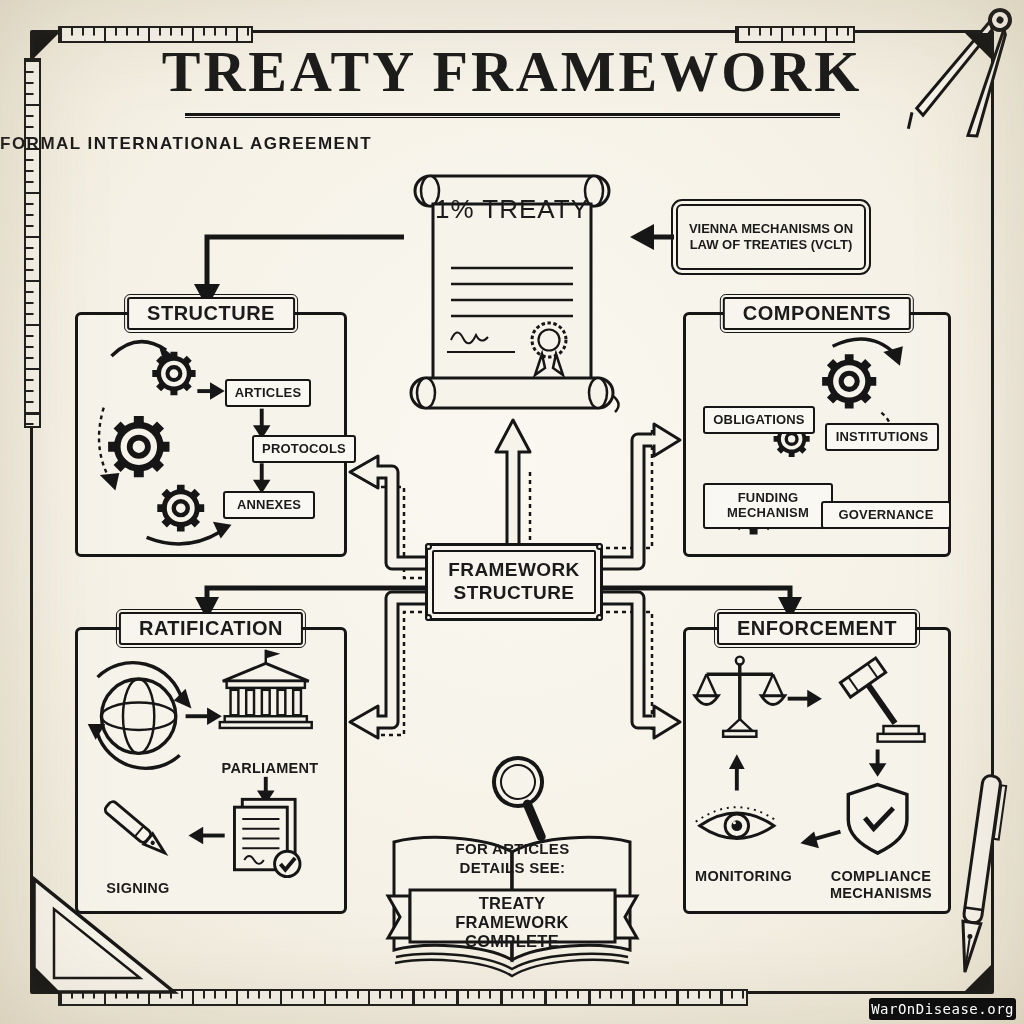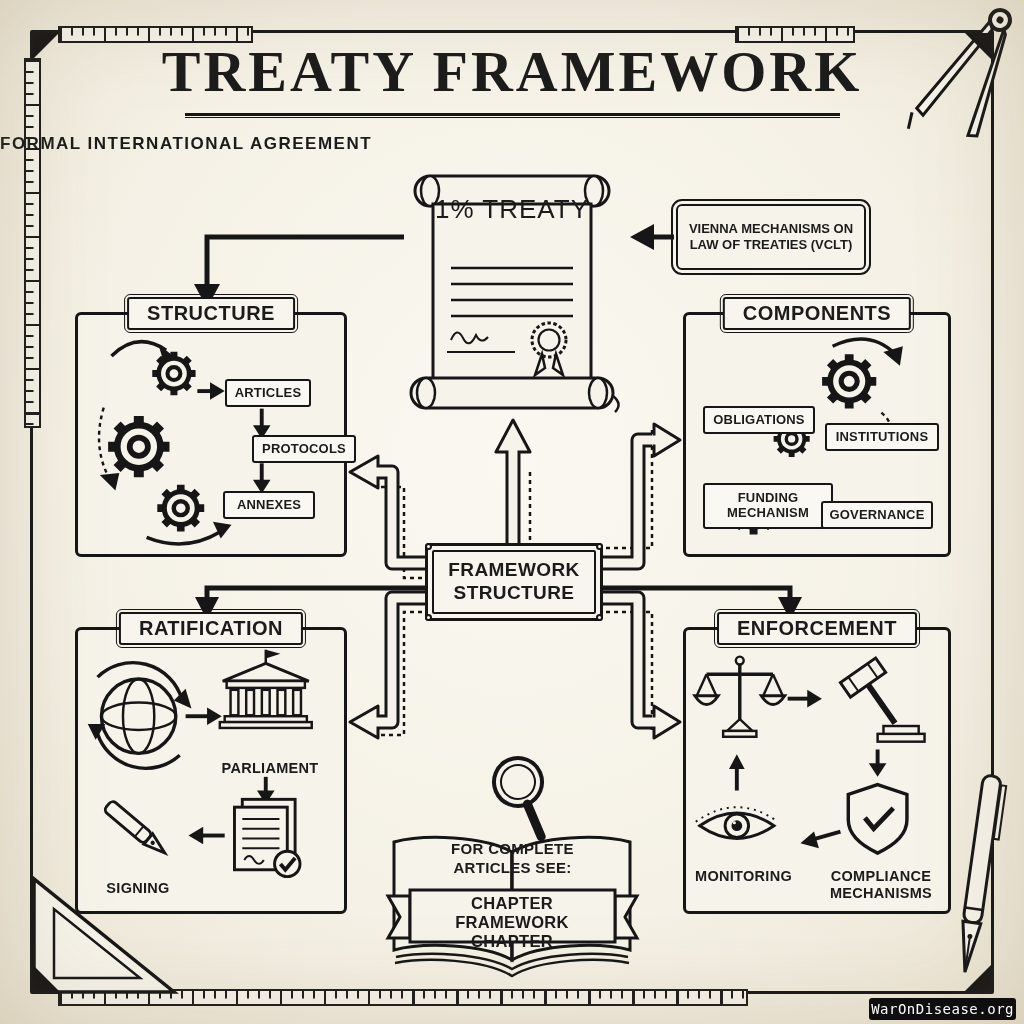--- a/index.html
+++ b/index.html
@@ -267,21 +267,21 @@
       <path class="curve" d="M150,32 Q188,14 214,40"></path>
       <polygon class="afill" points="219,52 202,38 222,32"></polygon>
       <path class="curve-d" d="M200,100 Q216,114 208,132"></path>
       <use href="#gear" transform="translate(167,68) scale(1.5)"></use>
       <use href="#gear" transform="translate(108,127) scale(1.0)"></use>
       <use href="#gear" transform="translate(69,200) scale(1.35)"></use>
     </svg>
     <div class="mini-label" style="left:17px; top:56px; width:112px; height:28px;margin-top:35px;">OBLIGATIONS</div>
     <div class="mini-label" style="left:139px; top:108px; width:114px; height:28px;">INSTITUTIONS</div>
     <div class="mini-label" style="left:17px; top:140px; width:130px; height:46px;margin-top:28px;">FUNDING MECHANISM</div>
-    <div class="mini-label" style="left:135px; top:186px; width:112px; height:28px;text-align:center;">GOVERNANCE</div>
+    <div class="mini-label" style="left:135px; top:186px; width:130px; height:28px;text-align:center;">GOVERNANCE</div>
   </div>
 
   <div class="panel" id="panel-enforcement">
     <div class="panel-tab">ENFORCEMENT</div>
     <svg class="inner" viewBox="0 0 268 287">
       <g transform="translate(55,75)">
         <circle cx="0" cy="-44" r="4" class="sfill" stroke-width="2.5"></circle>
         <line x1="0" y1="-40" x2="0" y2="28" class="sline" stroke-width="3.5"></line>
         <line x1="-34" y1="-30" x2="34" y2="-30" class="sline" stroke-width="3.5"></line>
         <line x1="-34" y1="-30" x2="-44" y2="-8" class="sline" stroke-width="2.5"></line>
@@ -399,19 +399,19 @@
       <path d="M15,133 C46,127 104,129 132,146 C160,129 218,127 249,133" fill="none" stroke="#161616" stroke-width="2.5"></path>
       <path d="M132,22 C104,6 44,4 14,12 L14,120 C44,112 104,114 132,130 Z" class="sfill" stroke-width="3"></path>
       <path d="M132,22 C160,6 220,4 250,12 L250,120 C220,112 160,114 132,130 Z" class="sfill" stroke-width="3"></path>
       <line x1="132" y1="22" x2="132" y2="130" class="sline" stroke-width="3"></line>
       <g>
         <polygon points="30,66 8,66 20,87 8,108 30,108" class="sfill" stroke-width="3"></polygon>
         <polygon points="235,66 257,66 245,87 257,108 235,108" class="sfill" stroke-width="3"></polygon>
         <rect x="30" y="60" width="205" height="52" class="sfill" stroke-width="3"></rect>
       </g>
     </svg>
-    <div class="footnote">FOR COMPLETE ARTICLES SEE:</div>
-    <div class="banner-text">CHAPTER FRAMEWORK CHAPTER</div>
+    <div class="footnote">FOR ARTICLES DETAILS SEE:</div>
+    <div class="banner-text">TREATY FRAMEWORK COMPLETE</div>
   </div>
 
   <div class="watermark">WarOnDisease.org</div>
 
 </div>
 
 </body></html>

